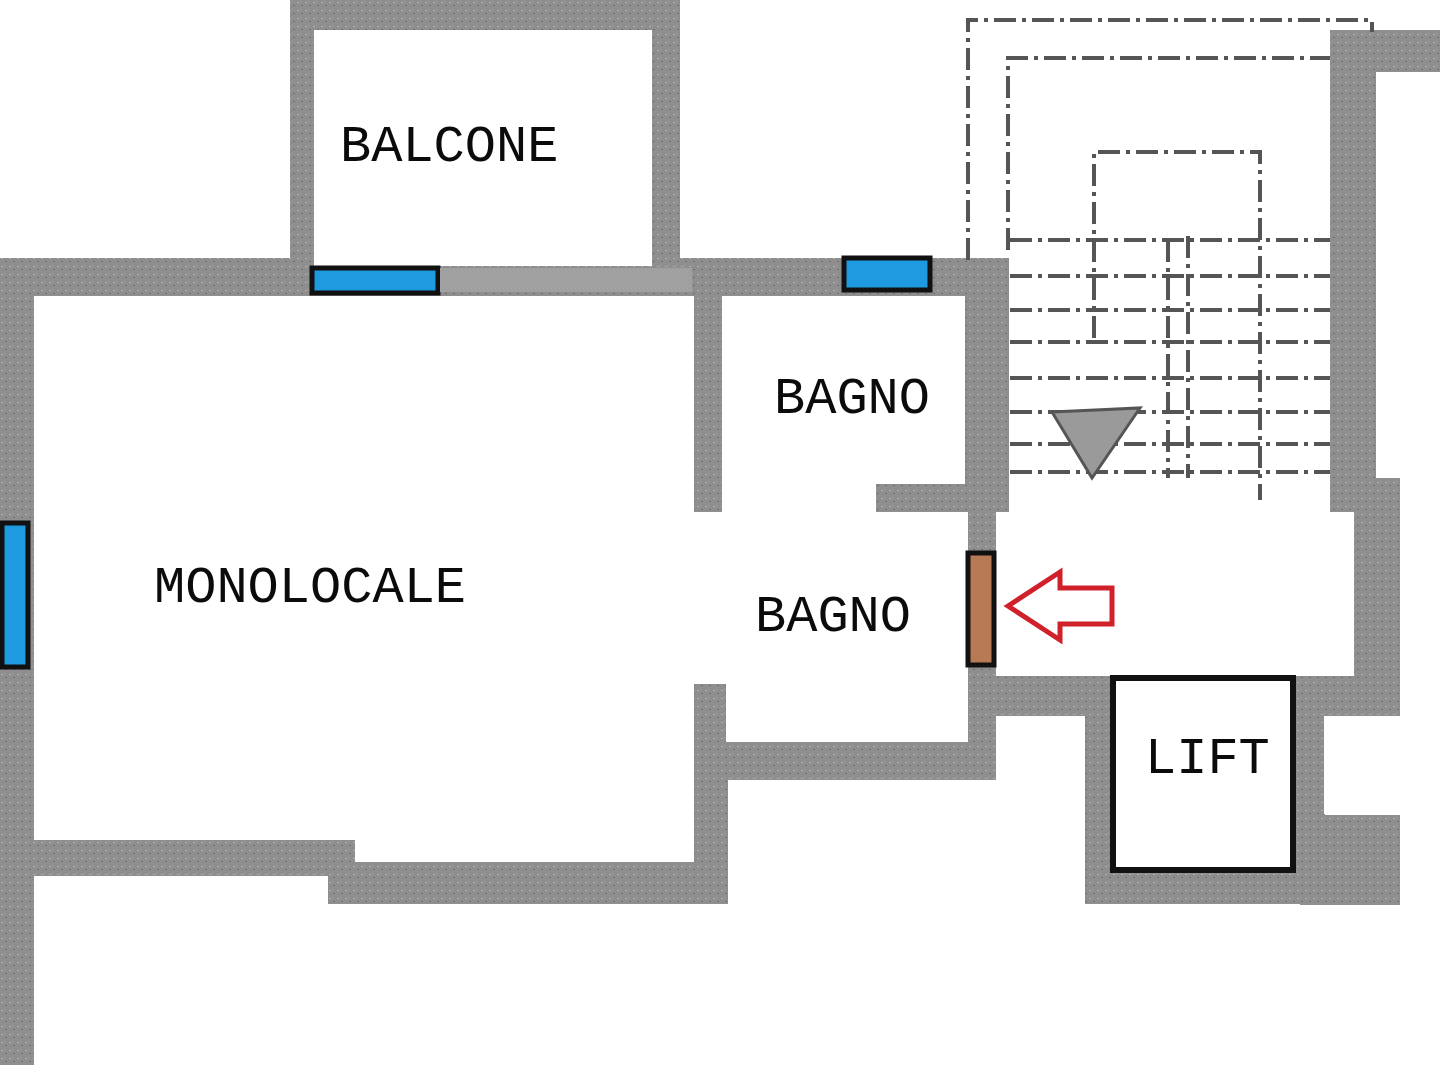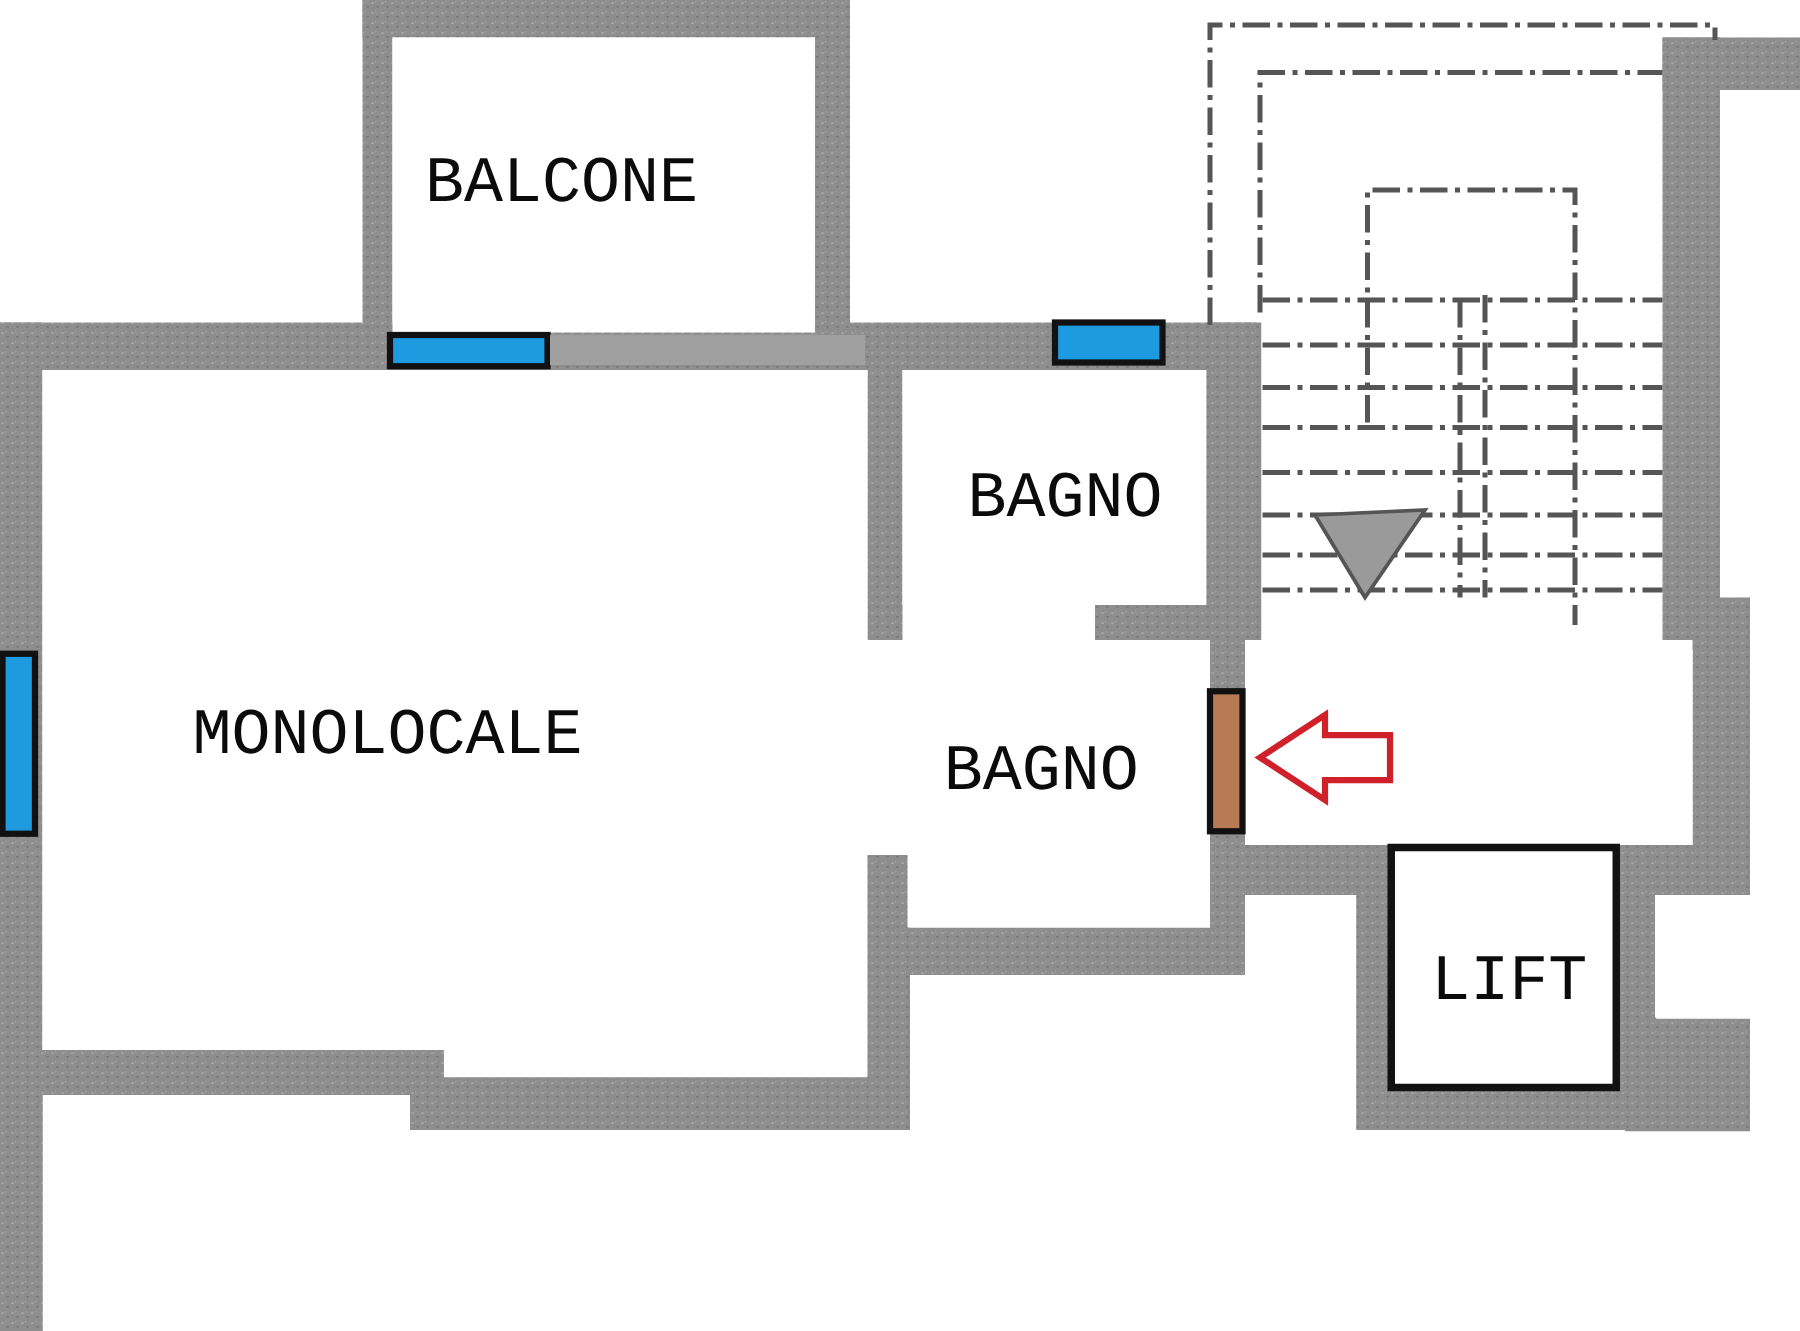--- a/index.html
+++ b/index.html
@@ -97,13 +97,13 @@
 
   <polygon points="1008,606 1060,572 1060,588 1112,588 1112,624 1060,624 1060,640" fill="#ffffff" stroke="#d0202a" stroke-width="5" stroke-linejoin="miter"></polygon>
 
   <rect x="1113" y="678" width="180" height="192" fill="#ffffff" stroke="#111111" stroke-width="6"></rect>
 </svg>
 
 <div class="label" style="left:340px; top:122px;">BALCONE</div>
 <div class="label" style="left:738px; top:374px;margin-left:36px;">BAGNO</div>
 <div class="label" style="left:154px; top:563px;">MONOLOCALE</div>
 <div class="label" style="left:755px; top:592px;">BAGNO</div>
-<div class="label" style="left:1145px; top:760px;">LIFT</div>
+<div class="label" style="left:1145px; top:734px;">LIFT</div>
 
 </body></html>

